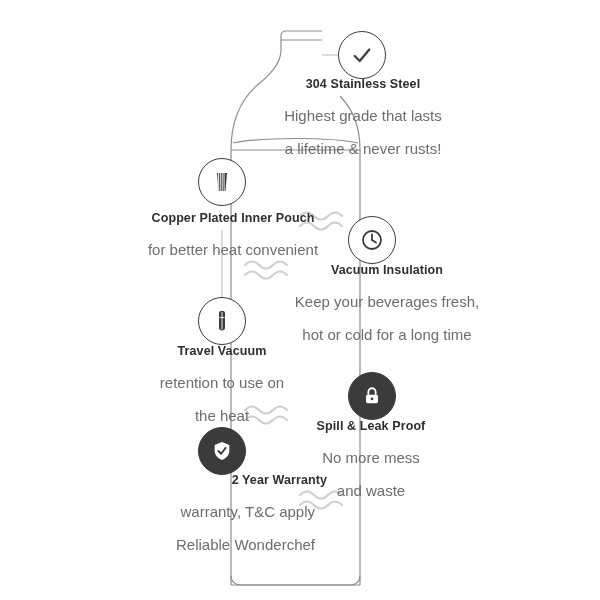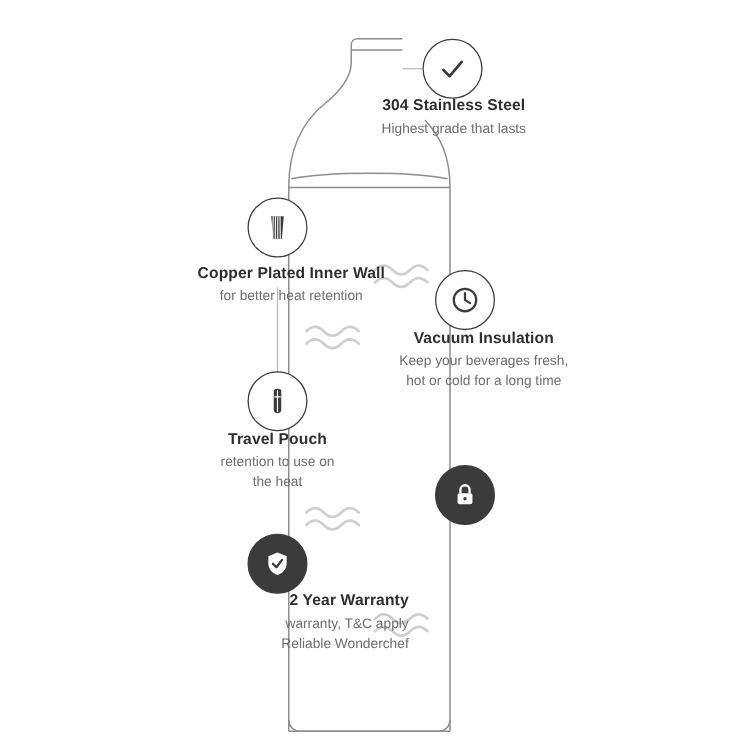--- a/index.html
+++ b/index.html
@@ -35,24 +35,24 @@
   }
   .feature .title {
     font-size: 12.5px;
     font-weight: bold;
     color: #2e2e2e;
     letter-spacing: 0.1px;
     line-height: 1.25;
     margin: 0 0 3px 0;
   }
   .feature .desc {
-    font-size: 11px;
+    font-size: 15px;
     color: #6d6d6d;
     line-height: 1.45;
-    margin: 0;
+    margin: 12px;
   }
   .badge {
     position: absolute;
     width: 48px;
     height: 48px;
     border-radius: 50%;
     background: #ffffff;
     border: 1.6px solid #3b3b3b;
     box-sizing: border-box;
     display: flex;
@@ -110,36 +110,37 @@
   <div class="badge" style="left:338px; top:31px;">
     <span>
       <svg width="22" height="22" viewBox="0 0 24 24" fill="none" stroke="#3b3b3b" stroke-width="2.4" stroke-linecap="round" stroke-linejoin="round">
           <polyline points="4,13 9.5,18.5 20,6"></polyline>
         </svg>
     </span>
   </div>
   <div class="feature" style="left:258px; top:77px;">
     <p class="title">304 Stainless Steel</p>
     <p class="desc">Highest grade that lasts</p>
+    <p class="desc">a lifetime &amp; never rusts!</p>
   </div>
 
   <div class="badge" style="left:198px; top:158px;">
     <span>
       <svg width="24" height="24" viewBox="0 0 24 24">
         <path d="M7,3 L17,3 L15.5,21 L8.5,21 Z" fill="#3b3b3b"></path>
         <path d="M8.6,3 L8.2,21" stroke="#ffffff" stroke-width="0.9" fill="none"></path>
         <path d="M10.4,3 L10.2,21" stroke="#ffffff" stroke-width="0.9" fill="none"></path>
         <path d="M12.2,3 L12.2,21" stroke="#ffffff" stroke-width="0.9" fill="none"></path>
         <path d="M14,3 L14.2,21" stroke="#ffffff" stroke-width="0.9" fill="none"></path>
       </svg>
     </span>
   </div>
   <div class="feature" style="left:113px; top:211px; width:240px;">
-    <p class="title">Copper Plated Inner Wall</p>
-    <p class="desc">for better heat retention</p>
+    <p class="title">Copper Plated Inner Pouch</p>
+    <p class="desc">for better heat convenient</p>
   </div>
 
   <div class="badge" style="left:348px; top:216px;">
     <span>
       <svg width="24" height="24" viewBox="0 0 24 24" fill="none" stroke="#3b3b3b" stroke-width="1.8" stroke-linecap="round">
         <circle cx="12" cy="12" r="9"></circle>
         <polyline points="12,6.5 12,12 16,14.5"></polyline>
       </svg>
     </span>
   </div>
@@ -152,33 +153,38 @@
   <div class="badge" style="left:198px; top:297px;">
     <span>
       <svg width="24" height="24" viewBox="0 0 24 24">
         <path d="M9,4 C9,2.6 10,2 12,2 C14,2 15,2.6 15,4 L15,19 C15,20.6 13.7,21.5 12,21.5 C10.3,21.5 9,20.6 9,19 Z" fill="#3b3b3b"></path>
         <path d="M12,3 L12,20.5" stroke="#ffffff" stroke-width="0.9"></path>
         <path d="M9.4,8.5 L14.6,8.5" stroke="#ffffff" stroke-width="0.9"></path>
       </svg>
     </span>
   </div>
   <div class="feature" style="left:117px; top:344px;">
-    <p class="title">Travel Pouch</p>
+    <p class="title">Travel Vacuum</p>
     <p class="desc">retention to use on</p>
     <p class="desc">the heat</p>
   </div>
 
   <div class="badge solid" style="left:348px; top:372px;">
     <span>
       <svg width="22" height="22" viewBox="0 0 24 24">
         <path d="M8,10.5 L8,7.5 A4,4 0 0 1 16,7.5 L16,10.5" fill="none" stroke="#ffffff" stroke-width="2"></path>
         <rect x="5.5" y="10.5" width="13" height="9.5" rx="1.6" fill="#ffffff"></rect>
         <circle cx="12" cy="15.2" r="1.5" fill="#3b3b3b"></circle>
       </svg>
     </span>
+  </div>
+  <div class="feature" style="left:266px; top:419px;">
+    <p class="title">Spill &amp; Leak Proof</p>
+    <p class="desc">No more mess</p>
+    <p class="desc">and waste</p>
   </div>
 
   <div class="badge solid" style="left:198px; top:427px;">
     <span>
       <svg width="22" height="22" viewBox="0 0 24 24">
         <path d="M12,2.2 L20,5.4 L20,11.5 C20,16.6 16.4,20.4 12,21.8 C7.6,20.4 4,16.6 4,11.5 L4,5.4 Z" fill="#ffffff"></path>
         <polyline points="8,12 11,15 16,8.6" fill="none" stroke="#3b3b3b" stroke-width="2" stroke-linecap="round" stroke-linejoin="round"></polyline>
       </svg>
     </span>
   </div>

